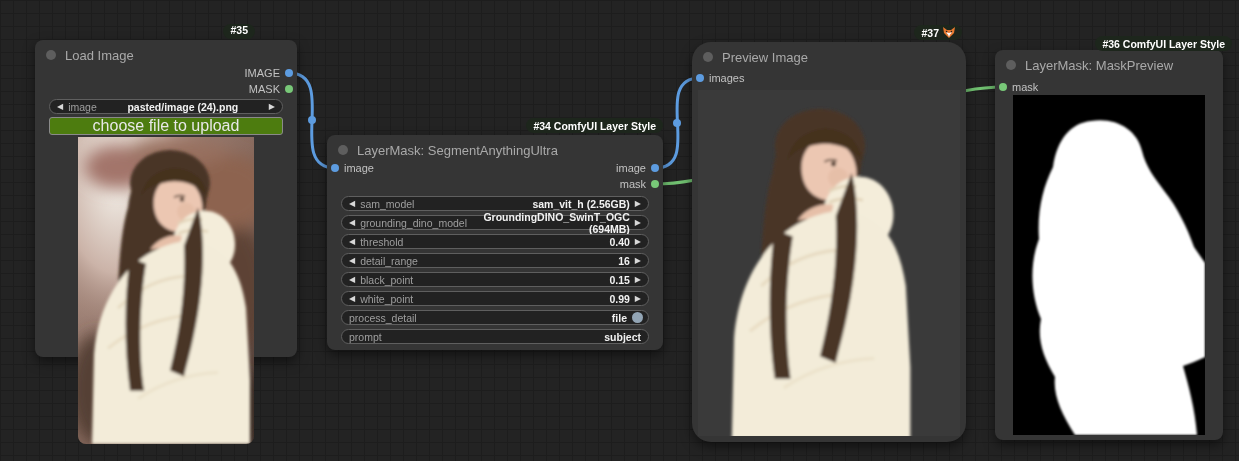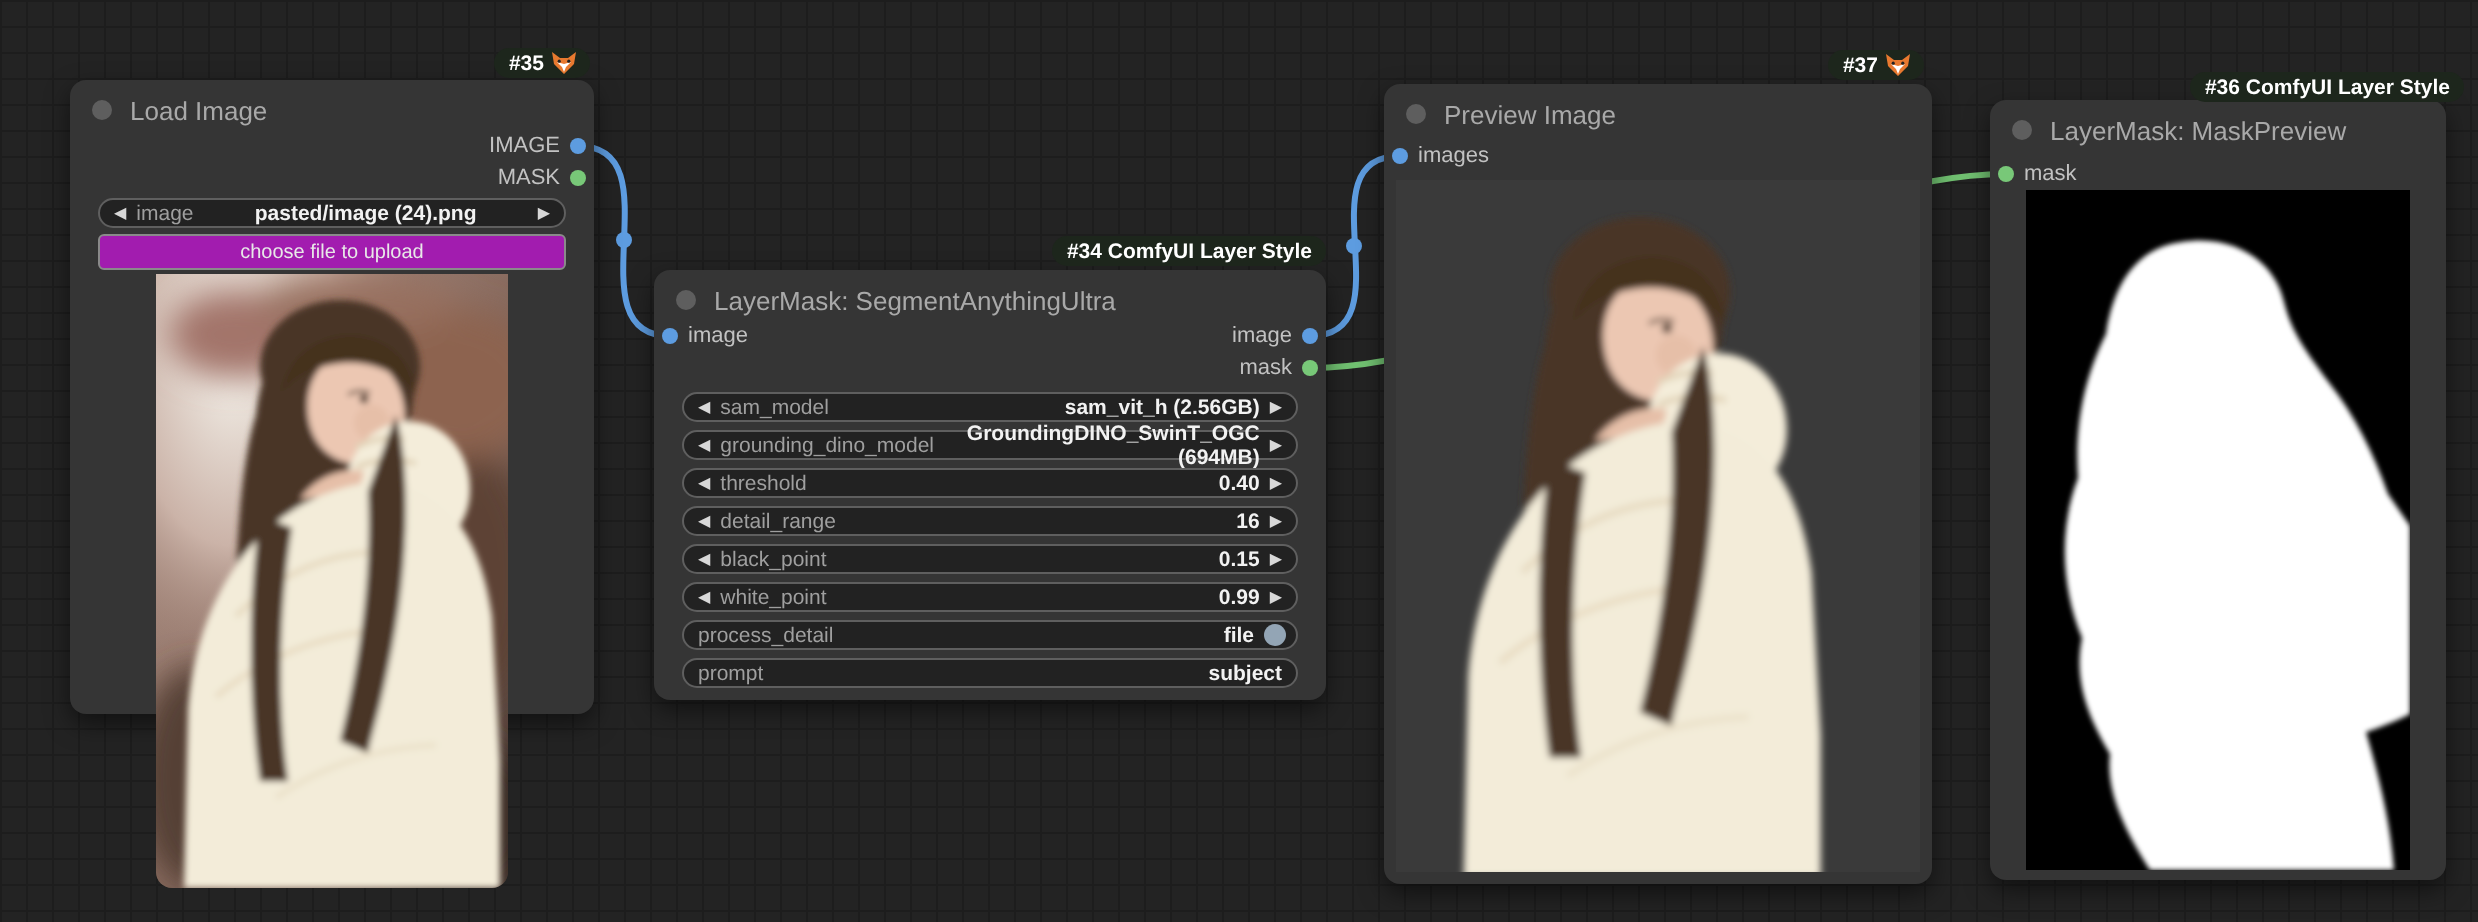--- a/index.html
+++ b/index.html
@@ -37,21 +37,21 @@
     background:#222222;border:1px solid #5f5f5f;display:flex;align-items:center;
     font-size:10.5px;color:#b5b5b5;padding:0 7px;box-sizing:border-box;gap:5px;
   }
   .warrow{font-size:8px;color:#d8d8d8;line-height:15px;flex:0 0 auto;}
   .wlabel{flex:0 0 auto;color:#9f9f9f;}
   .wvalue{flex:1 1 auto;text-align:right;color:#f2f2f2;font-weight:bold;}
   .wvalue.center{text-align:center;}
   .wtoggle{flex:0 0 auto;width:11px;height:11px;border-radius:50%;background:#93a5b5;margin-right:-2px;}
   .upload-btn{
     position:absolute;left:14px;right:14px;height:16px;border-radius:3px;
-    background:#a21caf;border:1px solid #8a8a8a;color:#e8e8e8;font-size:10px;
+    background:#4d7c0f;border:1px solid #8a8a8a;color:#e8e8e8;font-size:16px;
     display:flex;align-items:center;justify-content:center;cursor:pointer;
   }
   .imgbox{position:absolute;overflow:hidden;}
   .badge{
     position:absolute;z-index:3;height:15px;border-radius:8px;background:#1d261c;
     color:#ffffff;font-size:10.5px;font-weight:bold;display:flex;align-items:center;
     gap:4px;padding:0 7px;white-space:nowrap;
   }
   .foxicon{width:12px;height:11px;display:block;}
   .clip-bottom{border-bottom-left-radius:8px;border-bottom-right-radius:8px;}
@@ -62,21 +62,21 @@
 <div id="canvas">
 
   <svg id="wires" width="1239" height="461">
     <path d="M289,73 C339,73 285,168 335,168" stroke="#5d9ce0" stroke-width="3" fill="none"></path>
     <circle cx="312" cy="120" r="4" fill="#5d9ce0"></circle>
     <path d="M655,168 C705,168 650,78 700,78" stroke="#5d9ce0" stroke-width="3" fill="none"></path>
     <circle cx="677" cy="123" r="4" fill="#5d9ce0"></circle>
     <path d="M655,184 C760,184 900,87 1003,87" stroke="#71c171" stroke-width="3" fill="none"></path>
   </svg>
 
-  <div class="badge" style="right:944px;top:24px;">
+  <div class="badge" style="right:984px;top:24px;flex-direction:column;">
     <span>#35</span>
     <svg class="foxicon" viewBox="0 0 12 11">
       <path d="M0,0 L4,3 L8,3 L12,0 L11,6 L6,11 L1,6 Z" fill="#e8792f"></path>
       <path d="M2.5,5 L5,7.5 L6,10 L7,7.5 L9.5,5 L6,6 Z" fill="#fff"></path>
       <circle cx="3.6" cy="4.6" r="0.8" fill="#222"></circle>
         <circle cx="8.4" cy="4.6" r="0.8" fill="#222"></circle>
     </svg>
   </div>
 
   <div class="node" style="left:35px;top:40px;width:262px;height:317px;">
@@ -227,21 +227,21 @@
   <div class="badge" style="right:277px;top:25px;">
     <span>#37</span>
     <svg class="foxicon" viewBox="0 0 12 11">
       <path d="M0,0 L4,3 L8,3 L12,0 L11,6 L6,11 L1,6 Z" fill="#e8792f"></path>
       <path d="M2.5,5 L5,7.5 L6,10 L7,7.5 L9.5,5 L6,6 Z" fill="#fff"></path>
       <circle cx="3.6" cy="4.6" r="0.8" fill="#222"></circle>
         <circle cx="8.4" cy="4.6" r="0.8" fill="#222"></circle>
     </svg>
   </div>
 
-  <div class="node" style="left:692px;top:42px;width:274px;height:400px;">
+  <div class="node" style="left:692px;top:42px;width:274px;height:400px;border-radius:19px;">
     <div class="ntitle">
       <span class="cdot"></span>
       <span>Preview Image</span>
     </div>
     <div class="port in" style="top:29px;">
       <span class="pdot t-image"></span>
       <span>images</span>
     </div>
     <div class="imgbox" style="left:6px;top:48px;width:262px;height:346px;">
       <svg width="262" height="346" viewBox="0 0 262 346" preserveAspectRatio="none">

